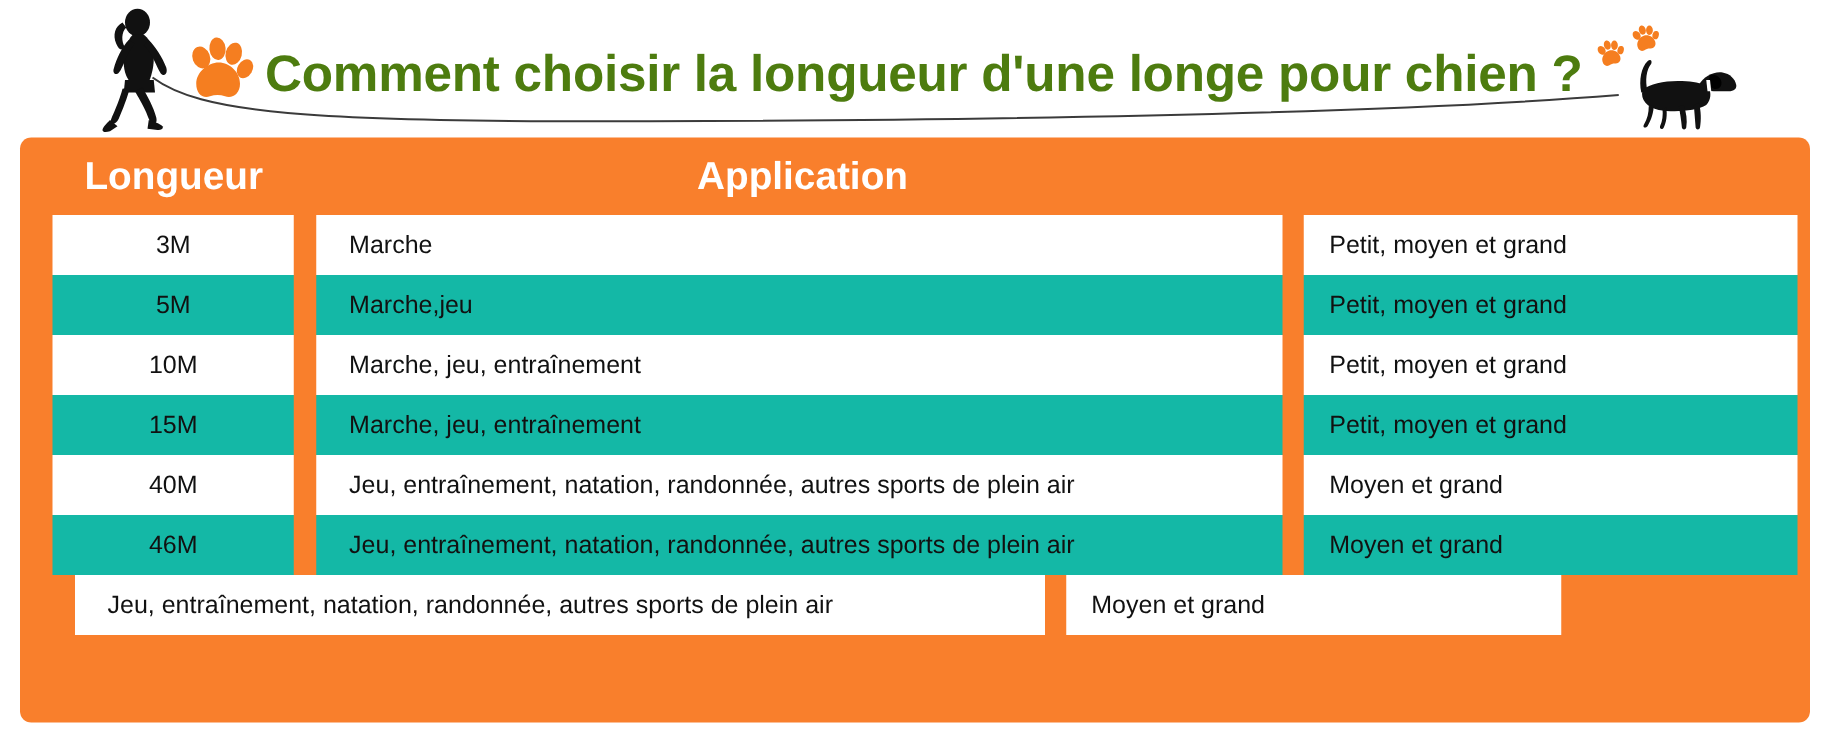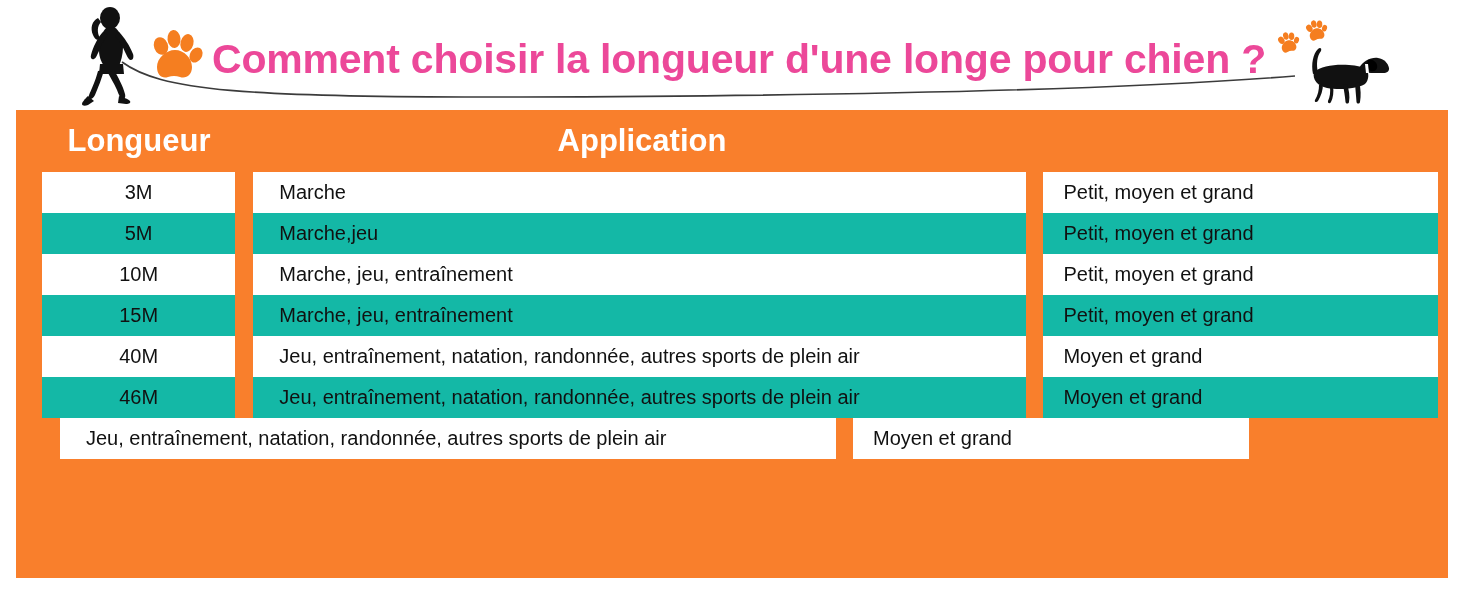--- a/index.html
+++ b/index.html
@@ -66,34 +66,34 @@
   }
   #title-text {
     position: absolute;
     left: 212px;
     top: 30px;
     width: 1060px;
     height: 58px;
     line-height: 58px;
     font-size: 41px;
     font-weight: bold;
-    color: #ec4899;
+    color: #4d7c0f;
     letter-spacing: -0.2px;
     white-space: nowrap;
   }
 
   
   #table-frame {
     position: absolute;
     left: 16px;
     top: 110px;
     width: 1432px;
     height: 468px;
     background: #F97F2C;
-    border-radius: 0;
+    border-radius: 9px;
     box-sizing: border-box;
   }
   #table-head {
     position: absolute;
     left: 0;
     top: 0;
     width: 1432px;
     height: 62px;
     display: flex;
   }
@@ -113,21 +113,21 @@
 
   #table-body {
     position: absolute;
     left: 26px;
     top: 62px;
     width: 1396px;
     height: 394px;
   }
   .trow {
     display: flex;
-    height: 41px;
+    height: 48px;
     align-items: stretch;
   }
   .cell {
     display: flex;
     align-items: center;
     font-size: 20px;
     color: #111111;
     box-sizing: border-box;
     height: 100%;
   }

